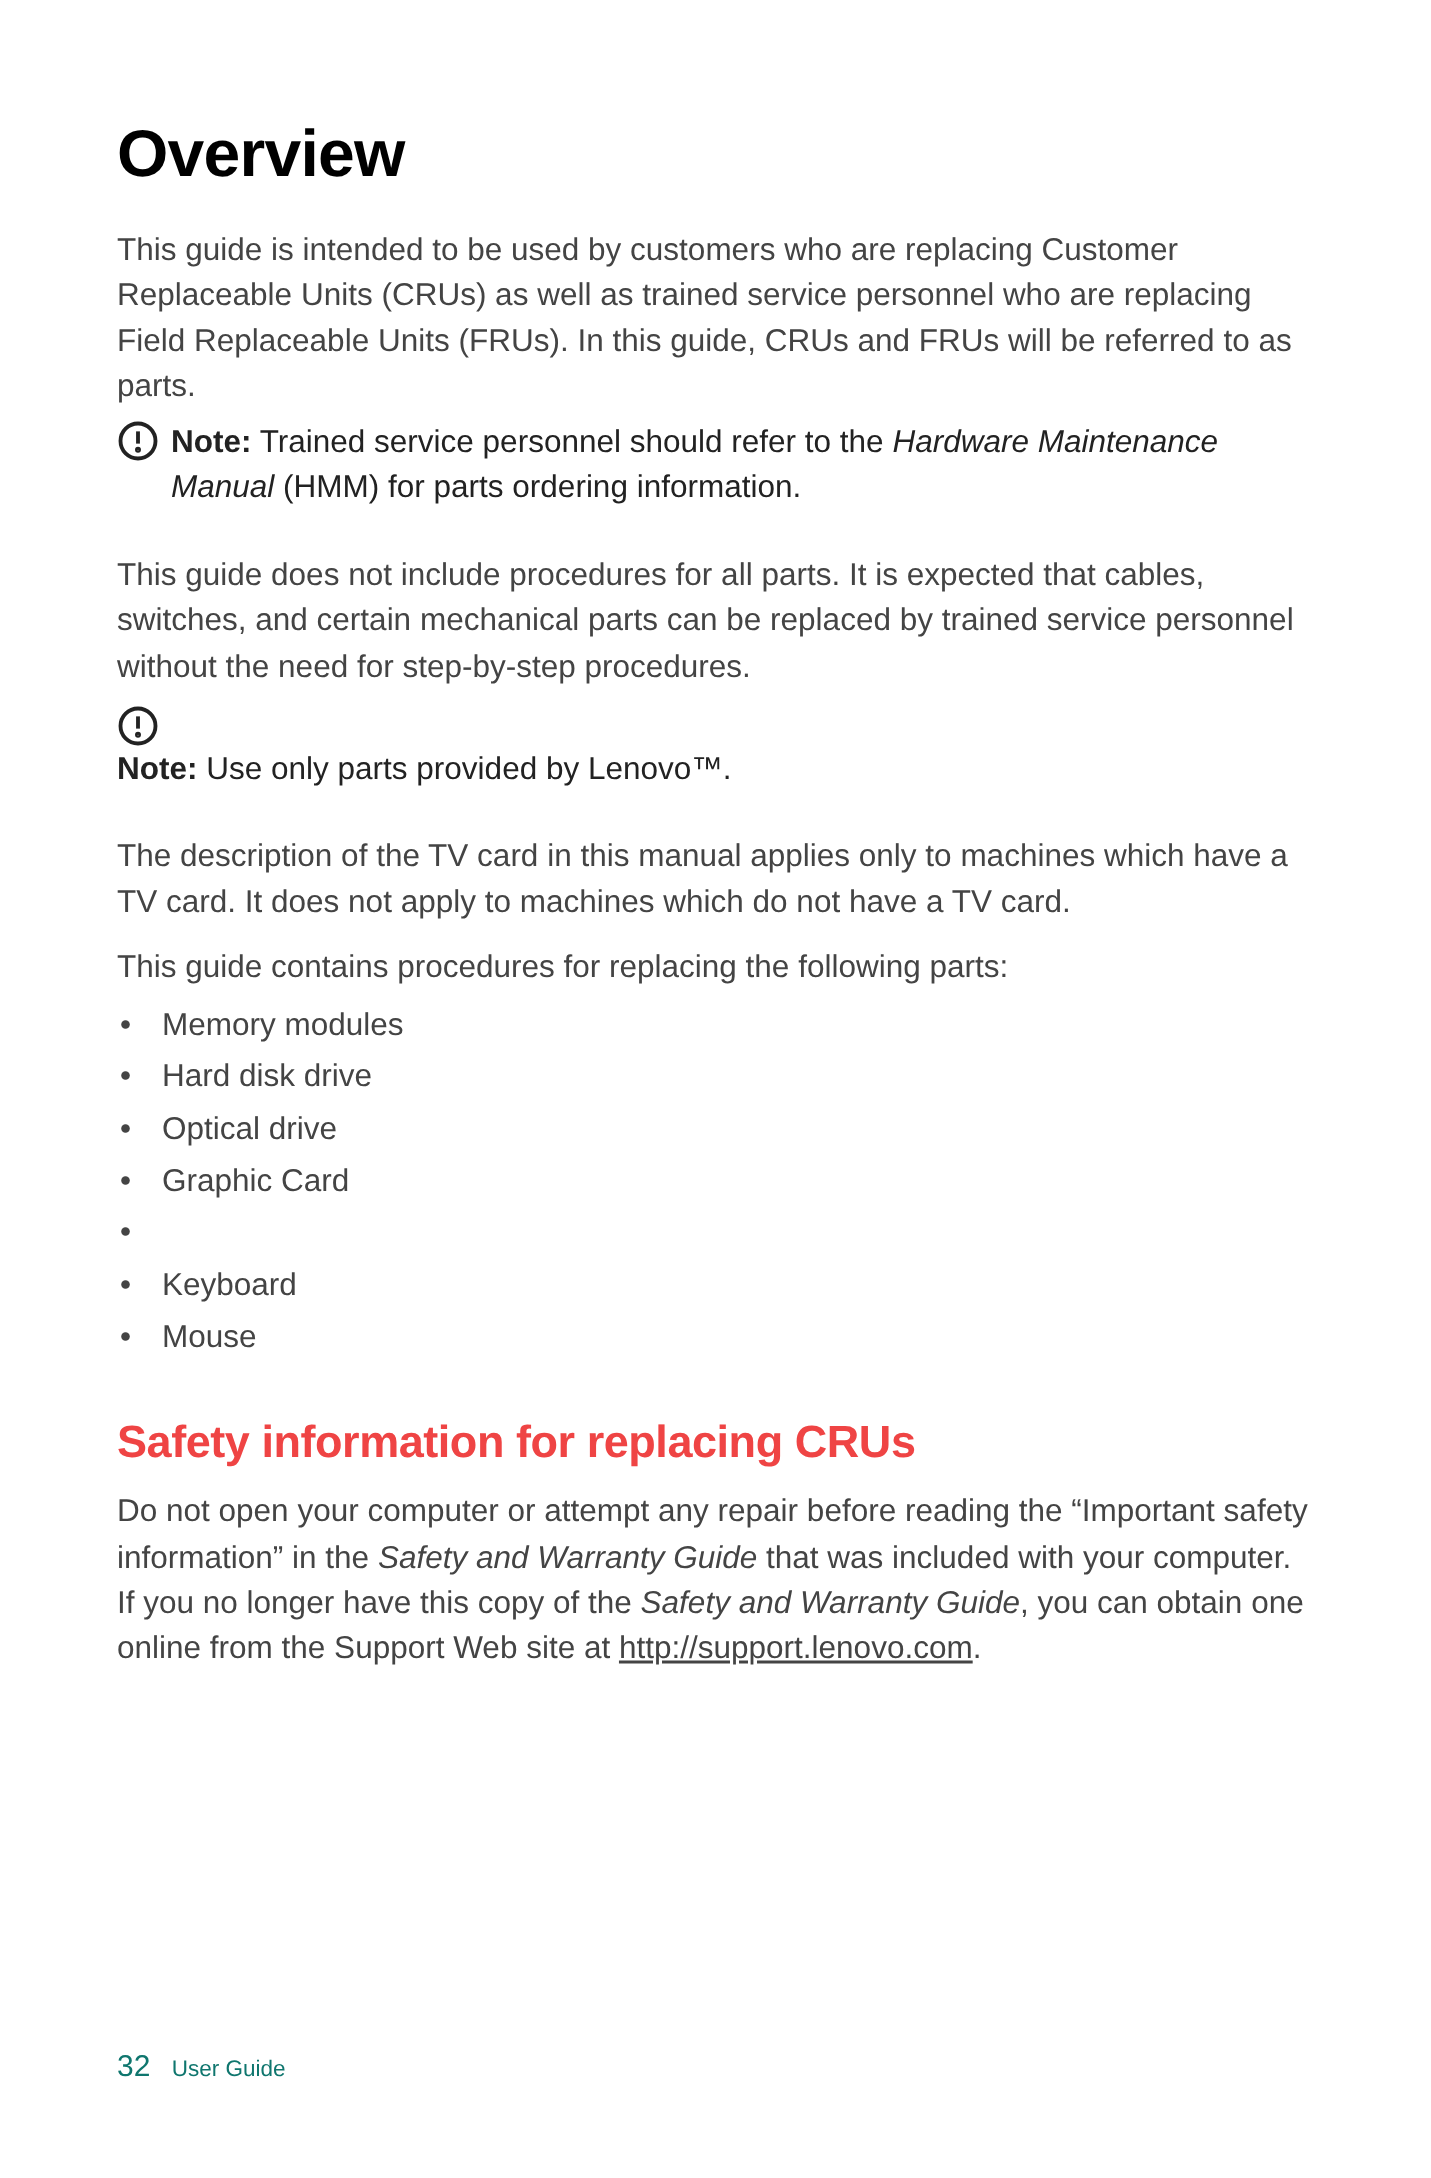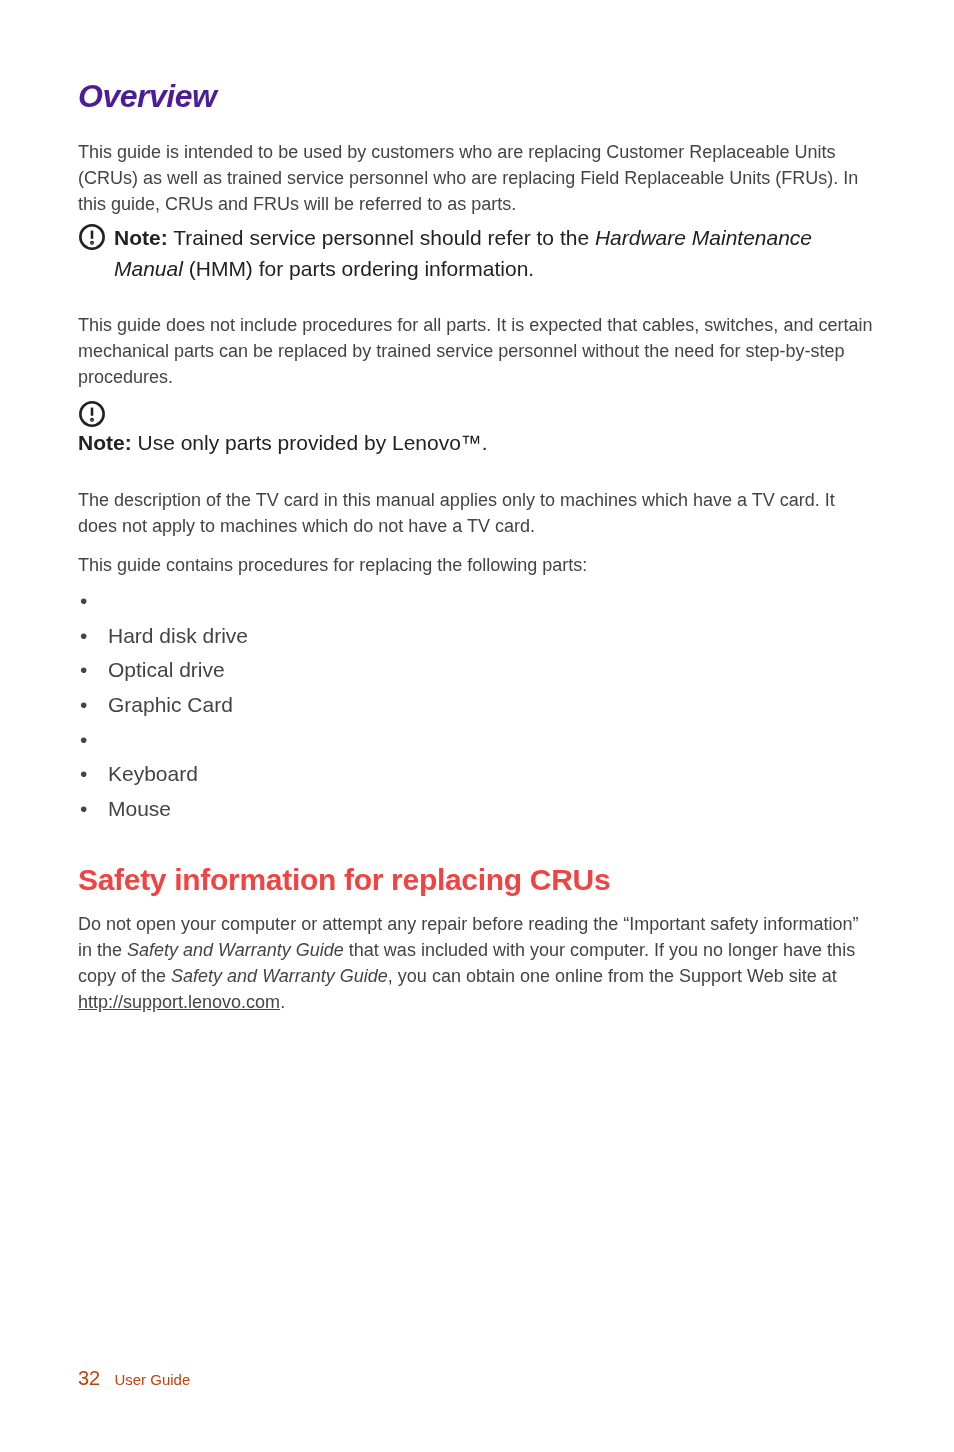--- a/index.html
+++ b/index.html
@@ -10,29 +10,28 @@
     body {
       width: 954px;
       height: 1452px;
       background: #fff;
       font-family: Arial, Helvetica, sans-serif;
       color: #3a3a3a;
       padding: 78px 80px 50px 78px;
       position: relative;
     }
     .h1 {
-      font-size: 32px;
+      font-size: 44px;
       font-weight: bold;
-      color: #4c1d95;
+      color: #000000;
       margin-bottom: 24px;
       letter-spacing: -0.5px;
-      font-style: italic;
     }
     .para {
-      font-size: 18px;
+      font-size: 21px;
       line-height: 1.45;
       color: #444;
       margin-bottom: 6px;
       font-weight: 300;
     }
     .note-row {
       display: flex;
       align-items: flex-start;
       margin-top: 4px;
       margin-bottom: 28px;
@@ -91,21 +90,21 @@
       letter-spacing: -0.3px;
     }
     .underline {
       text-decoration: underline;
     }
     .footer {
       position: absolute;
       bottom: 62px;
       left: 78px;
       font-size: 15px;
-      color: #c2410c;
+      color: #0f766e;
     }
     .footer .pn {
       font-size: 20px;
       margin-right: 10px;
     }
   </style>
 </head>
 <body>
 
 <h1 class="h1">Overview</h1>
@@ -140,20 +139,21 @@
   </div>
 </div>
 
 <p class="para block-gap">The description of the TV card in this manual applies only to machines which have a TV card. It does not apply to machines which do not have a TV card.</p>
 
 <p class="para" style="margin-top:13px;">This guide contains procedures for replacing the following parts:</p>
 
 <div class="list">
   <div class="list-item">
       <span class="bullet">•</span>
+      <span>Memory modules</span>
     </div>
   <div class="list-item">
       <span class="bullet">•</span>
       <span>Hard disk drive</span>
     </div>
   <div class="list-item">
       <span class="bullet">•</span>
       <span>Optical drive</span>
     </div>
   <div class="list-item">

